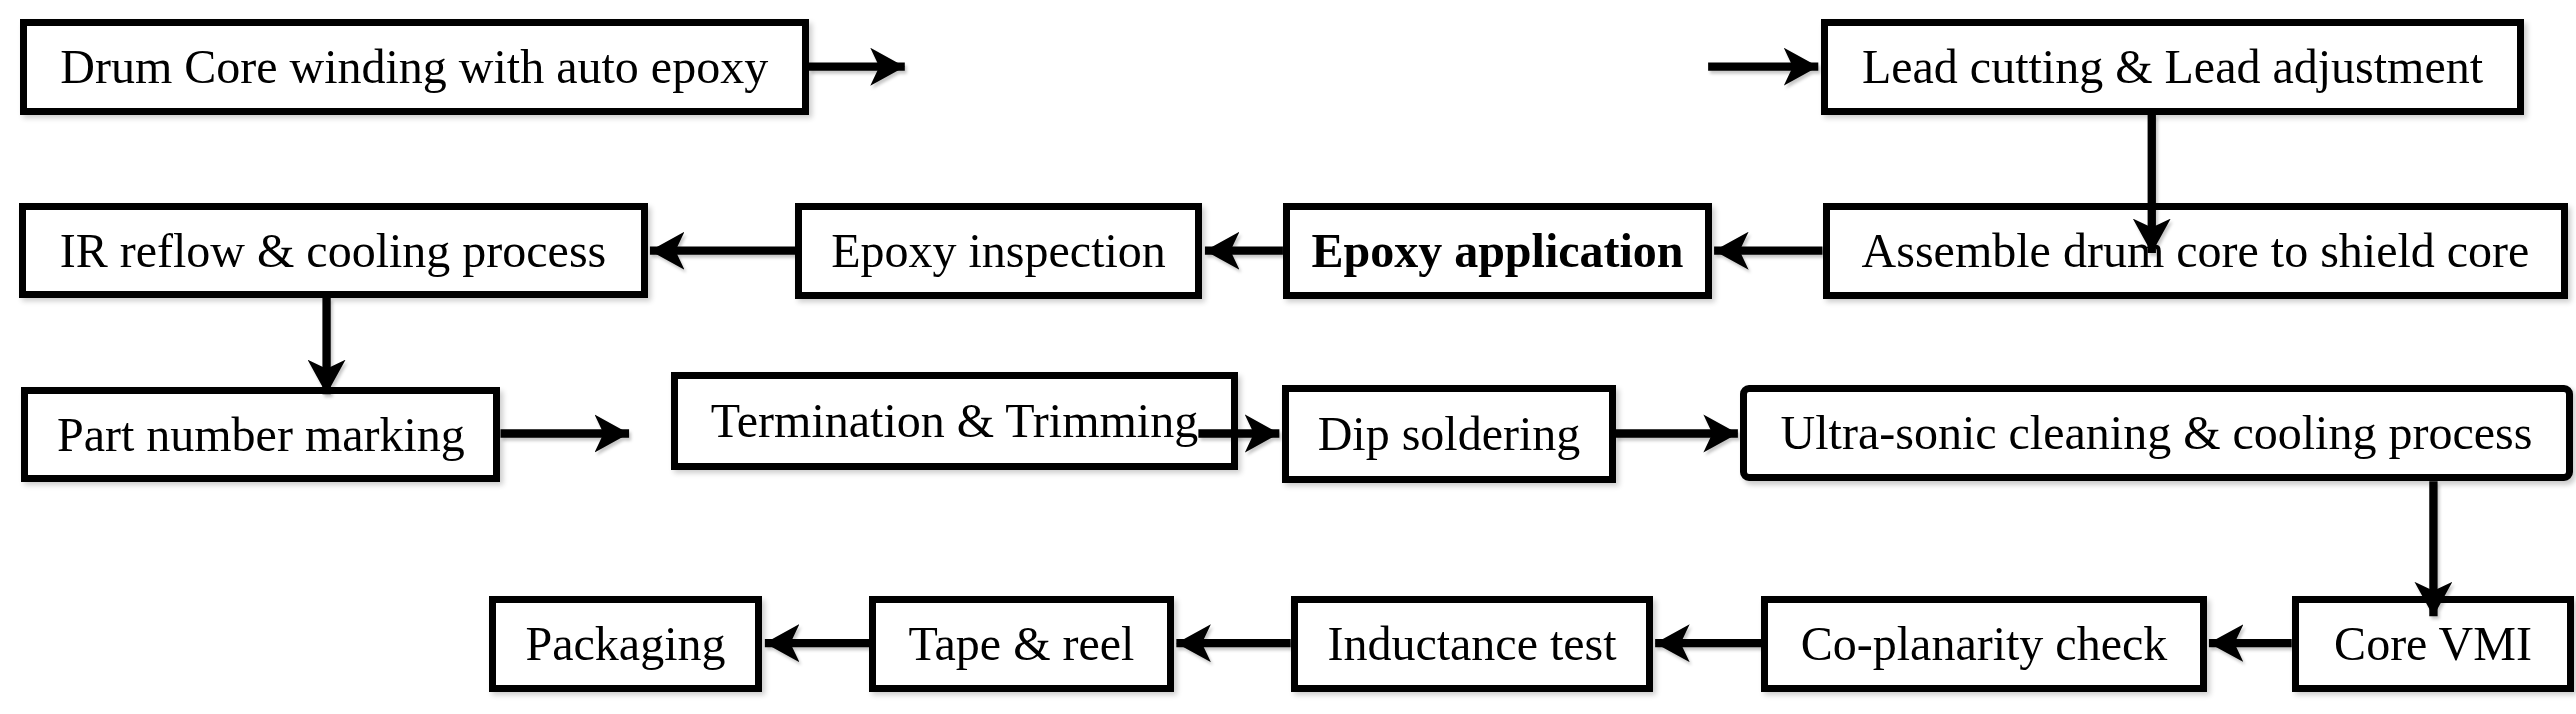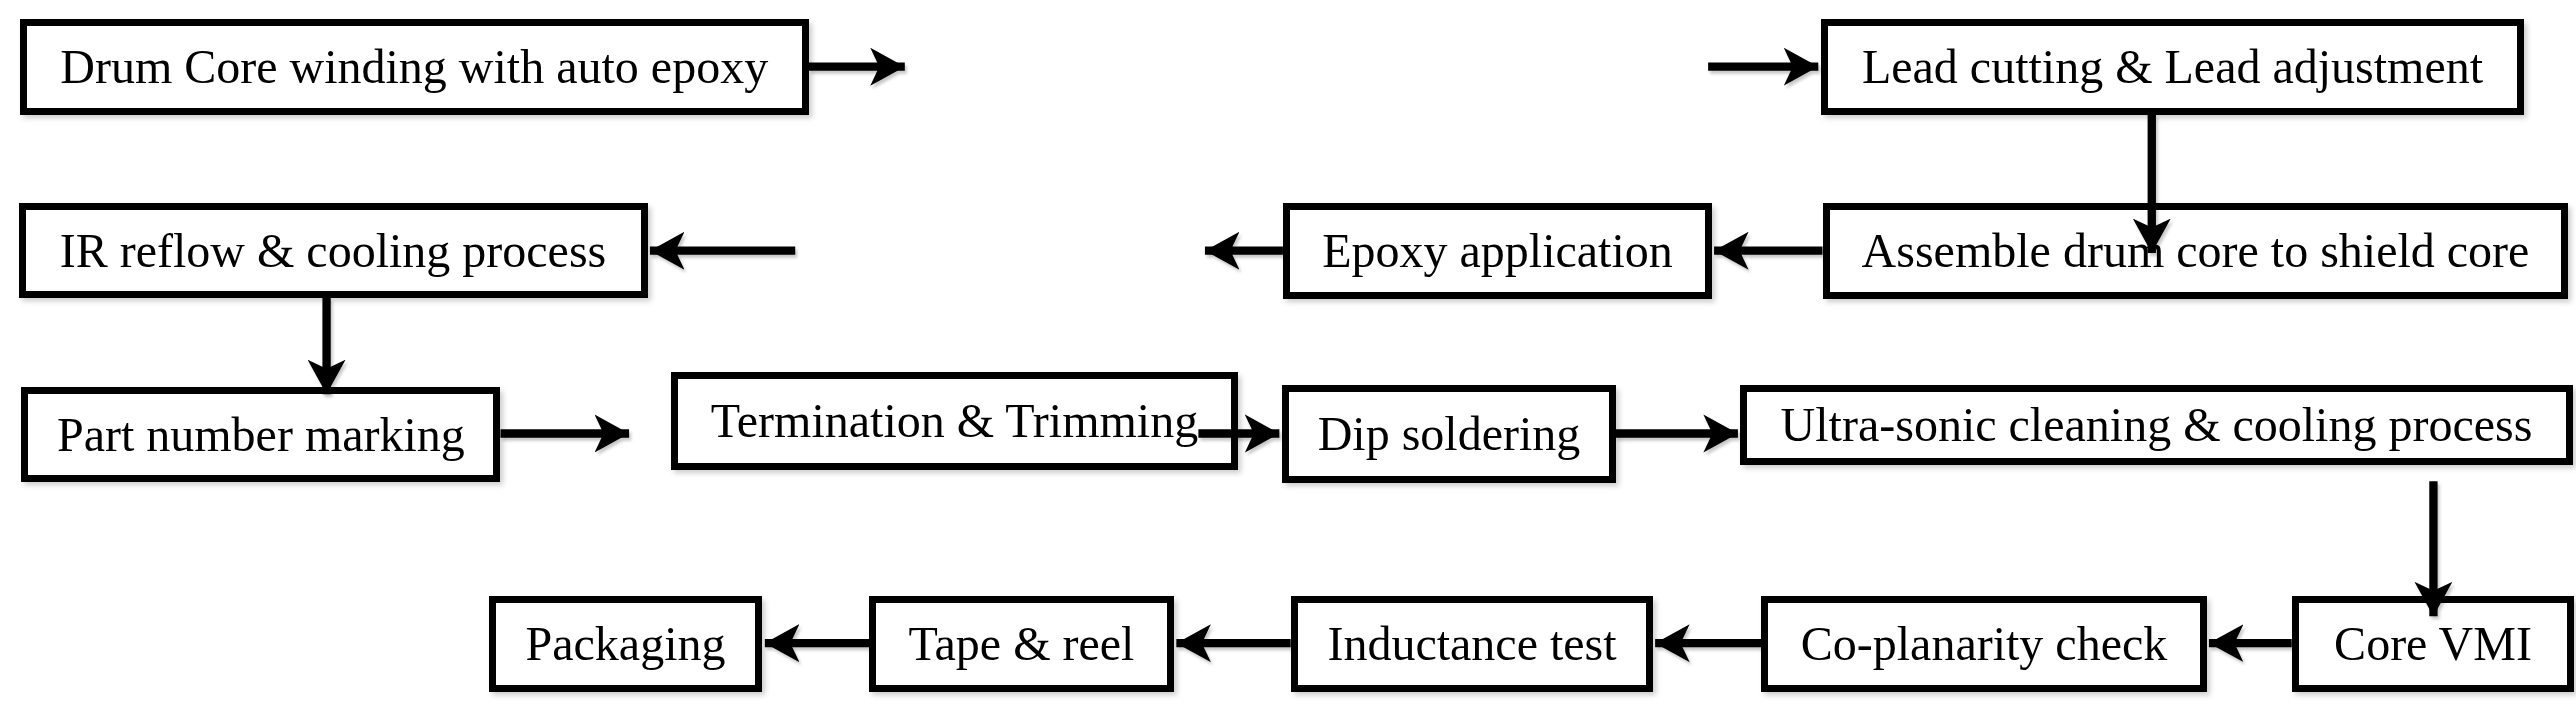--- a/index.html
+++ b/index.html
@@ -46,27 +46,28 @@
 </style>
 </head>
 <body>
 
 <div id="stage">
 
   <div class="node" style="left:19.7px;   top:18.5px;   width:789px; height:96px;">Drum Core winding with auto epoxy</div>
   <div class="node" style="left:1821px; top:18.5px;   width:703px; height:96px;">Lead cutting &amp; Lead adjustment</div>
 
   <div class="node" style="left:1823px; top:203px;  width:745px; height:96px;">Assemble drum core to shield core</div>
-  <div class="node" style="left:1283px; top:203px;  width:429px;  height:96px;">Epoxy application</div>
+  <div class="node" style="left:1283px; top:203px;  width:429px;  height:96px;font-weight:bold;">Epoxy application</div>
+  <div class="node" style="left:795px; top:203px;  width:407px;  height:96px;">Epoxy inspection</div>
   <div class="node" style="left:18.5px;   top:203px;  width:629px; height:95px;">IR reflow &amp; cooling process</div>
 
   <div class="node" style="left:21.4px;   top:387px;  width:479px;  height:95px;">Part number marking</div>
   <div class="node" style="left:631px; top:372px;  width:567px;  height:98px;margin-left:40px;">Termination &amp; Trimming</div>
   <div class="node" style="left:1282px; top:385px;  width:334px;  height:98px;">Dip soldering</div>
-  <div class="node" style="left:1740px; top:385px;  width:833px; height:80px;">Ultra-sonic cleaning &amp; cooling process</div>
+  <div class="node" style="left:1740px; top:385px;  width:833px; height:96px;border-radius:9px;">Ultra-sonic cleaning &amp; cooling process</div>
 
   <div class="node" style="left:2292px; top:596px; width:282px;  height:96px;">Core VMI</div>
   <div class="node" style="left:1761px; top:596px; width:446px;  height:96px;">Co-planarity check</div>
   <div class="node" style="left:1291px; top:596px; width:362px;  height:96px;">Inductance test</div>
   <div class="node" style="left:869px; top:596px; width:305px;  height:96px;">Tape &amp; reel</div>
   <div class="node" style="left:489px;  top:596px; width:273px;  height:96px;">Packaging</div>
 
   <svg id="edges" viewBox="0 0 4325 1199" xmlns="http://www.w3.org/2000/svg">
     <defs>
       <marker id="ah" viewBox="0 0 10 11" refX="10" refY="5.5" markerUnits="userSpaceOnUse" markerWidth="58" markerHeight="64" orient="auto">

